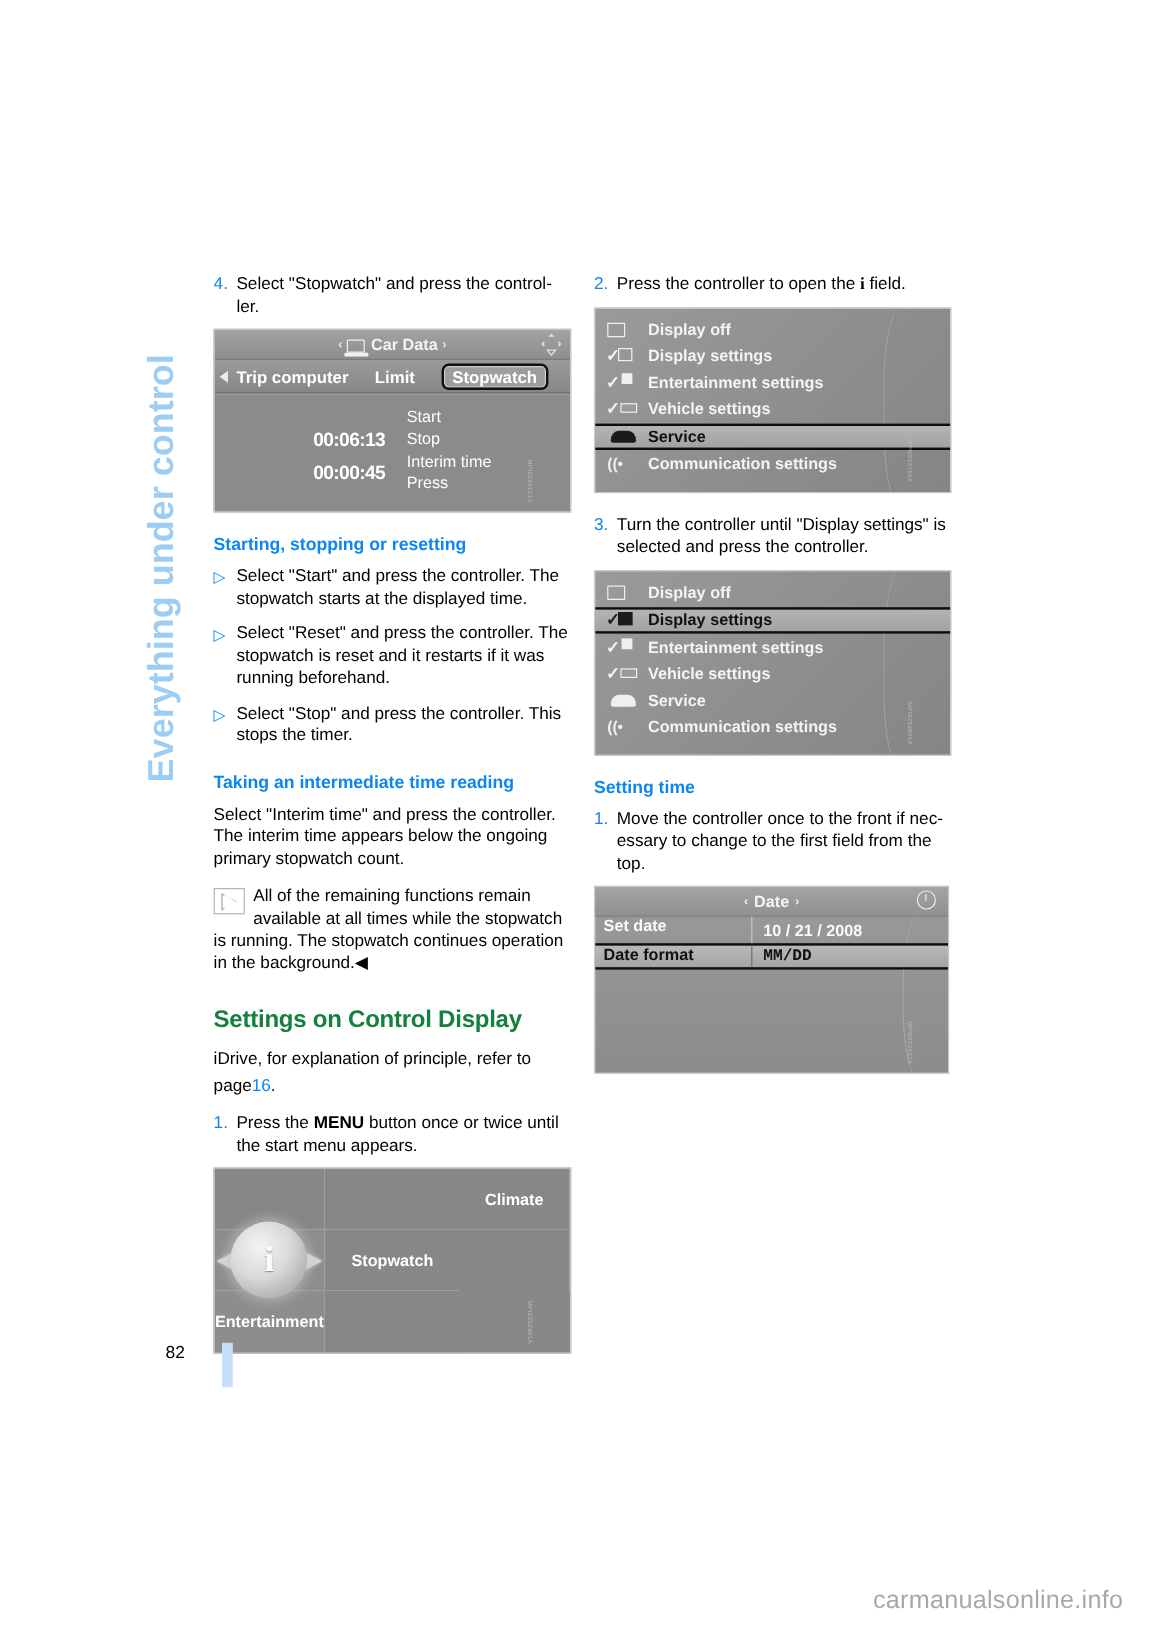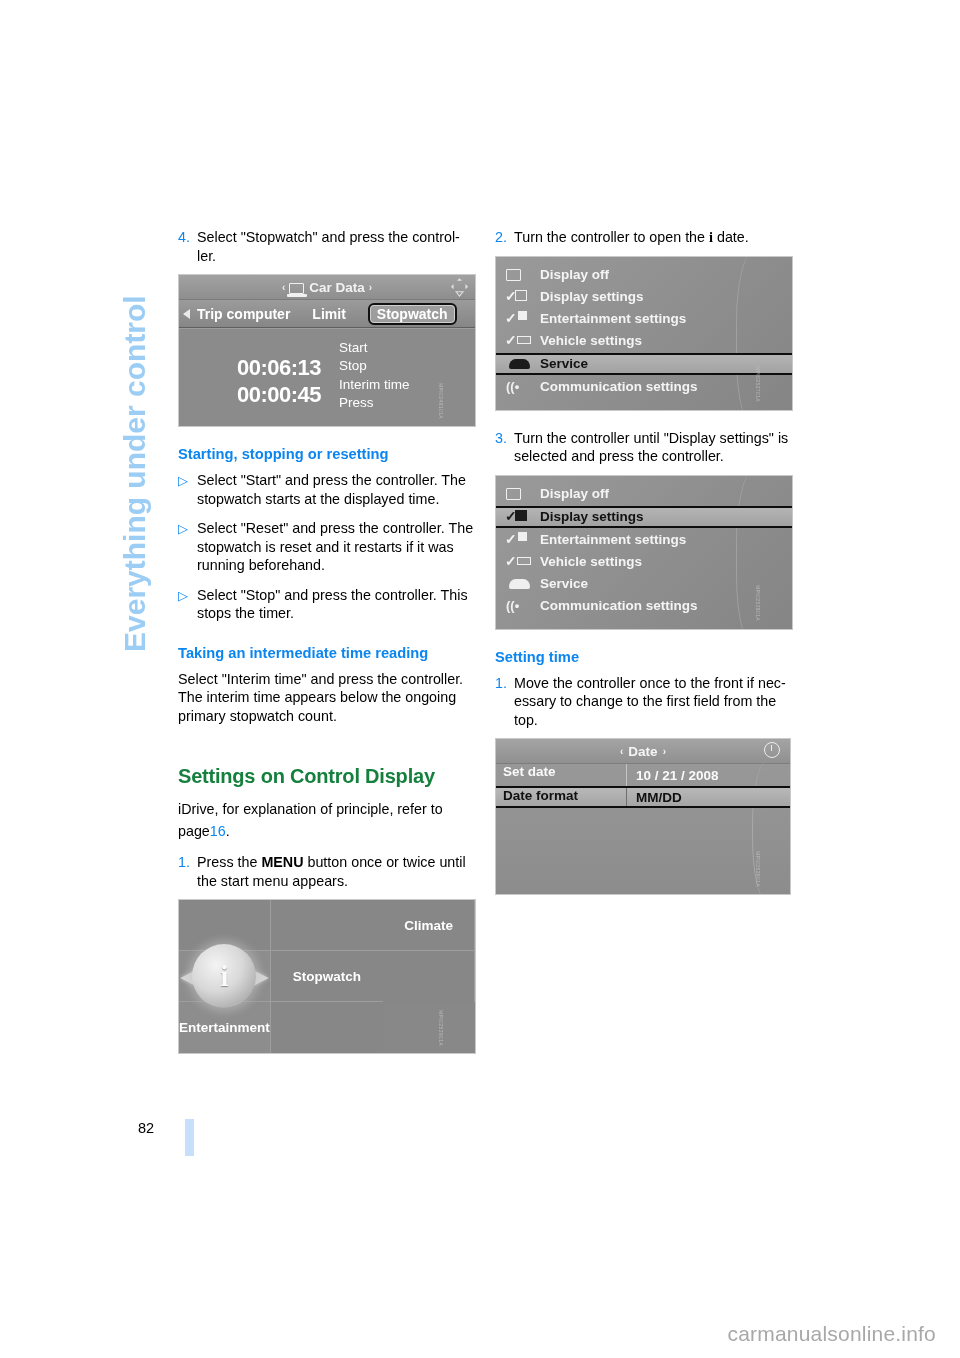--- a/index.html
+++ b/index.html
@@ -229,21 +229,21 @@
     width: 150px;
     display: flex; flex-direction: column;
     justify-content: center;
     align-items: flex-end;
     padding-right: 8px;
     padding-top: 6px;
   }
   .cd-times div {
     color: #fff;
     font-weight: bold;
-    font-size: 22px;
+    font-size: 16px;
     line-height: 27px;
     letter-spacing: -0.5px;
     text-align: center;
   }
   .cd-actions {
     flex: 1;
     display: flex; flex-direction: column;
     justify-content: center;
     padding-left: 10px;
     padding-bottom: 4px;
@@ -345,21 +345,21 @@
     position: relative;
   }
   .date-row .k { width: 130px; flex: 0 0 130px; padding-left: 7px; }
   .date-row .v { flex: 1; padding-left: 9px; border-left: 1px solid #c5c5c5; height: 100%; display:flex; align-items:center;}
   .date-row.sel {
     border-top: 2px solid #0d0d0d;
     border-bottom: 2px solid #0d0d0d;
     background: linear-gradient(#b8b8b8,#a5a5a5);
     color: #101010;
   }
-  .date-row.sel .v { border-left-color: #6f6f6f; }
+  .date-row.sel .v { border-left-color: #6f6f6f; font-family: Liberation Mono, monospace; }
   .date-screen .rightcurve{
     position:absolute; right:8px; top:22px; width:30px; height:140px;
     border-left:1.5px solid #a8a8a8; border-radius:50%/45%;
   }
 
   
   .startmenu {
     width: 298px;
     height: 155px;
     border: 1px solid #c9c9c9;
@@ -506,20 +506,28 @@
       <div class="body">Select "Stop" and press the controller. This stops the timer.</div>
     </div>
 
     <div class="spacer-sm"></div>
 
     <h2 class="sub">Taking an intermediate time reading</h2>
     <p class="para">Select "Interim time" and press the controller. The interim time appears below the ongoing primary stopwatch count.</p>
 
     <div class="spacer-sm"></div>
 
+    <div class="note">
+      <span class="note-icon">
+        <svg width="14" height="15" viewBox="0 0 14 15">
+            <path d="M1 1 L12 7.5 L1 14 Z" fill="none" stroke="#bdbdbd" stroke-width="1.4"></path>
+          </svg>
+      </span>
+      <span>All of the remaining functions remain available at all times while the stopwatch is running. The stopwatch continues operation in the background.</span><span class="endmark">◀</span>
+    </div>
 
     <div class="spacer-lg"></div>
 
     <h1 class="main">Settings on Control Display</h1>
 
     <p class="para">iDrive, for explanation of principle, refer to</p>
     <p class="para"><span>page</span><span class="pageref">16</span><span>.</span></p>
 
     <div class="spacer-sm"></div>
 
@@ -551,21 +559,21 @@
       </div>
       <div class="code">MPI0252901A</div>
     </div>
 
   </div>
 
   <div class="col col-right">
 
     <div class="numitem">
       <div class="num">2.</div>
-      <div class="body"><span>Turn the controller to open the </span><span class="kbd" style="font-family:'Liberation Serif',serif;">i</span><span> date.</span></div>
+      <div class="body"><span>Press the controller to open the </span><span class="kbd" style="font-family:'Liberation Serif',serif;">i</span><span> field.</span></div>
     </div>
 
     <div class="figure">
       <div class="menu-screen">
         <div class="edgecurve"></div>
 
         <div class="menu-row">
           <span class="mi">
               <span class="ic-display"></span>
             </span>

